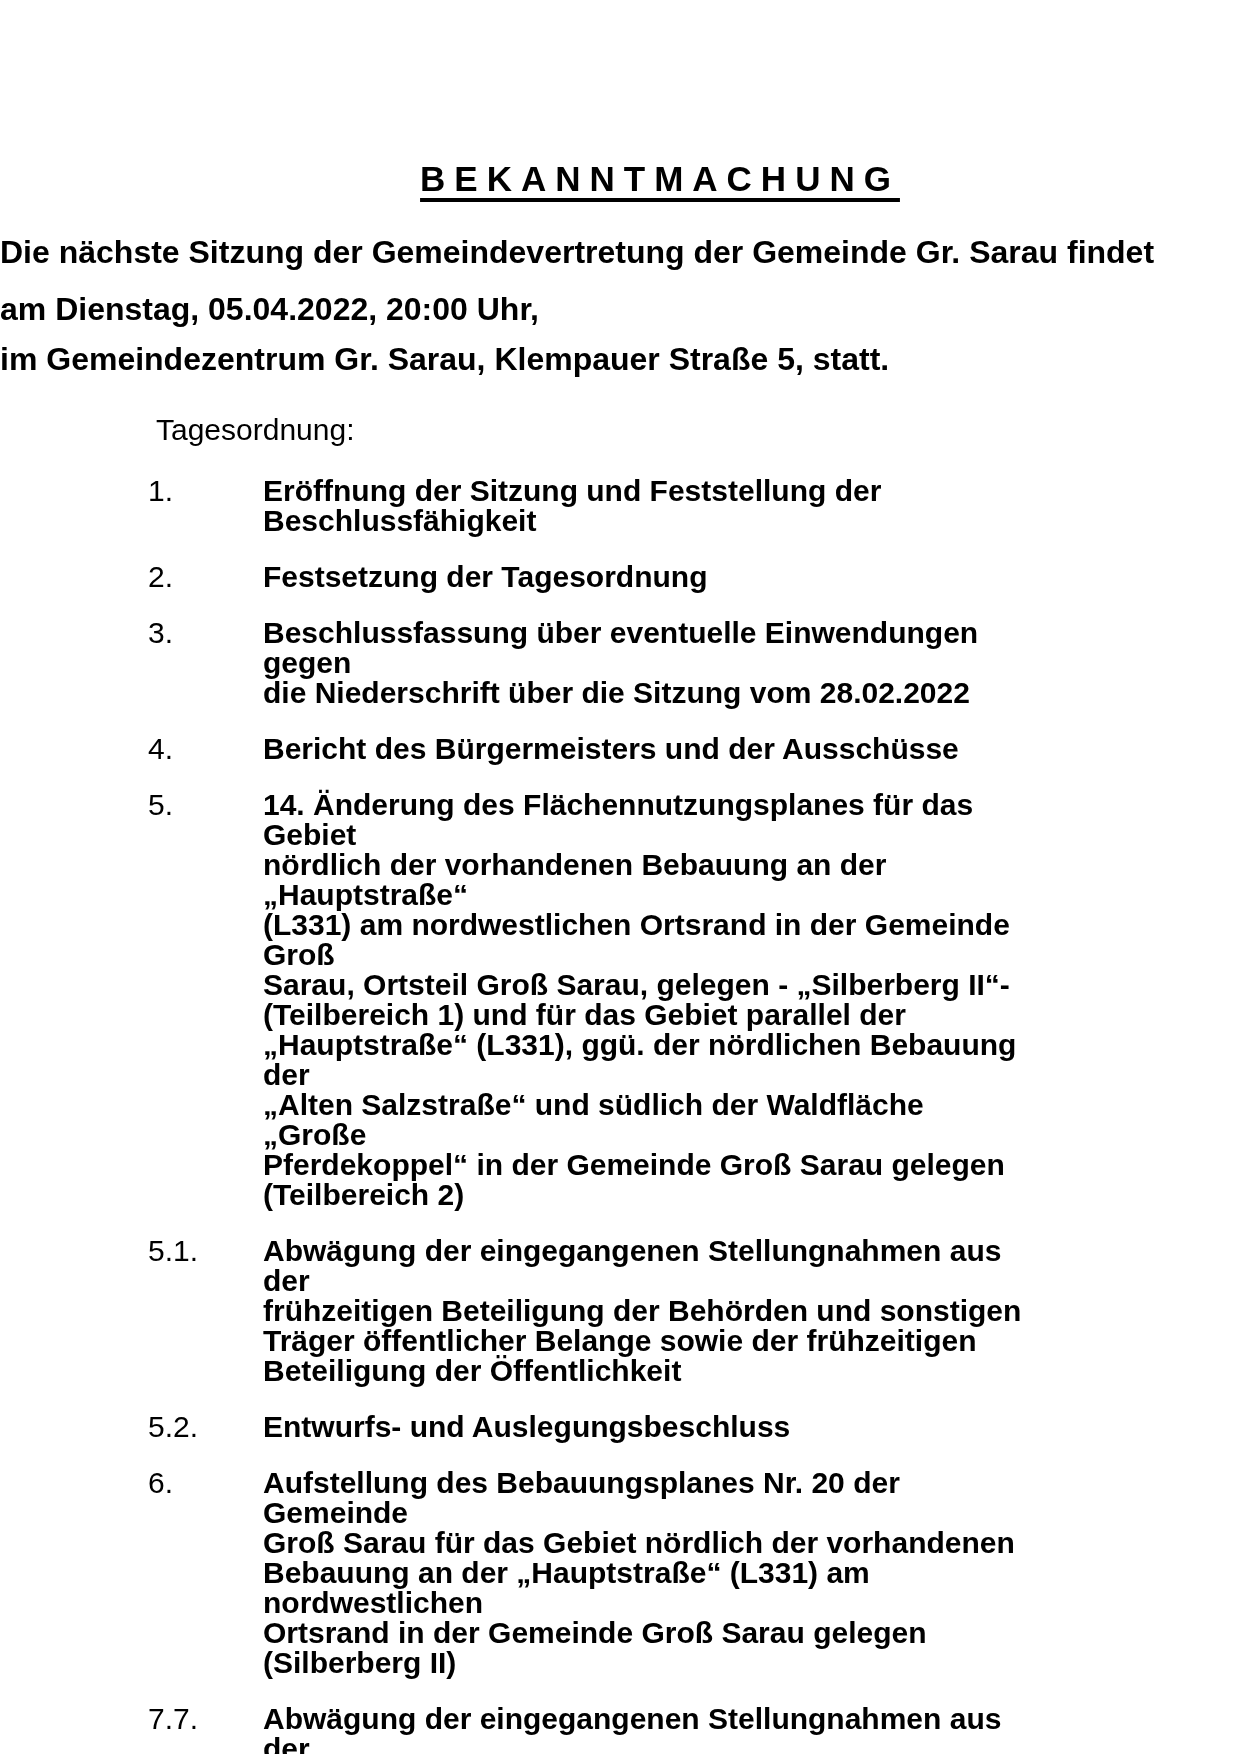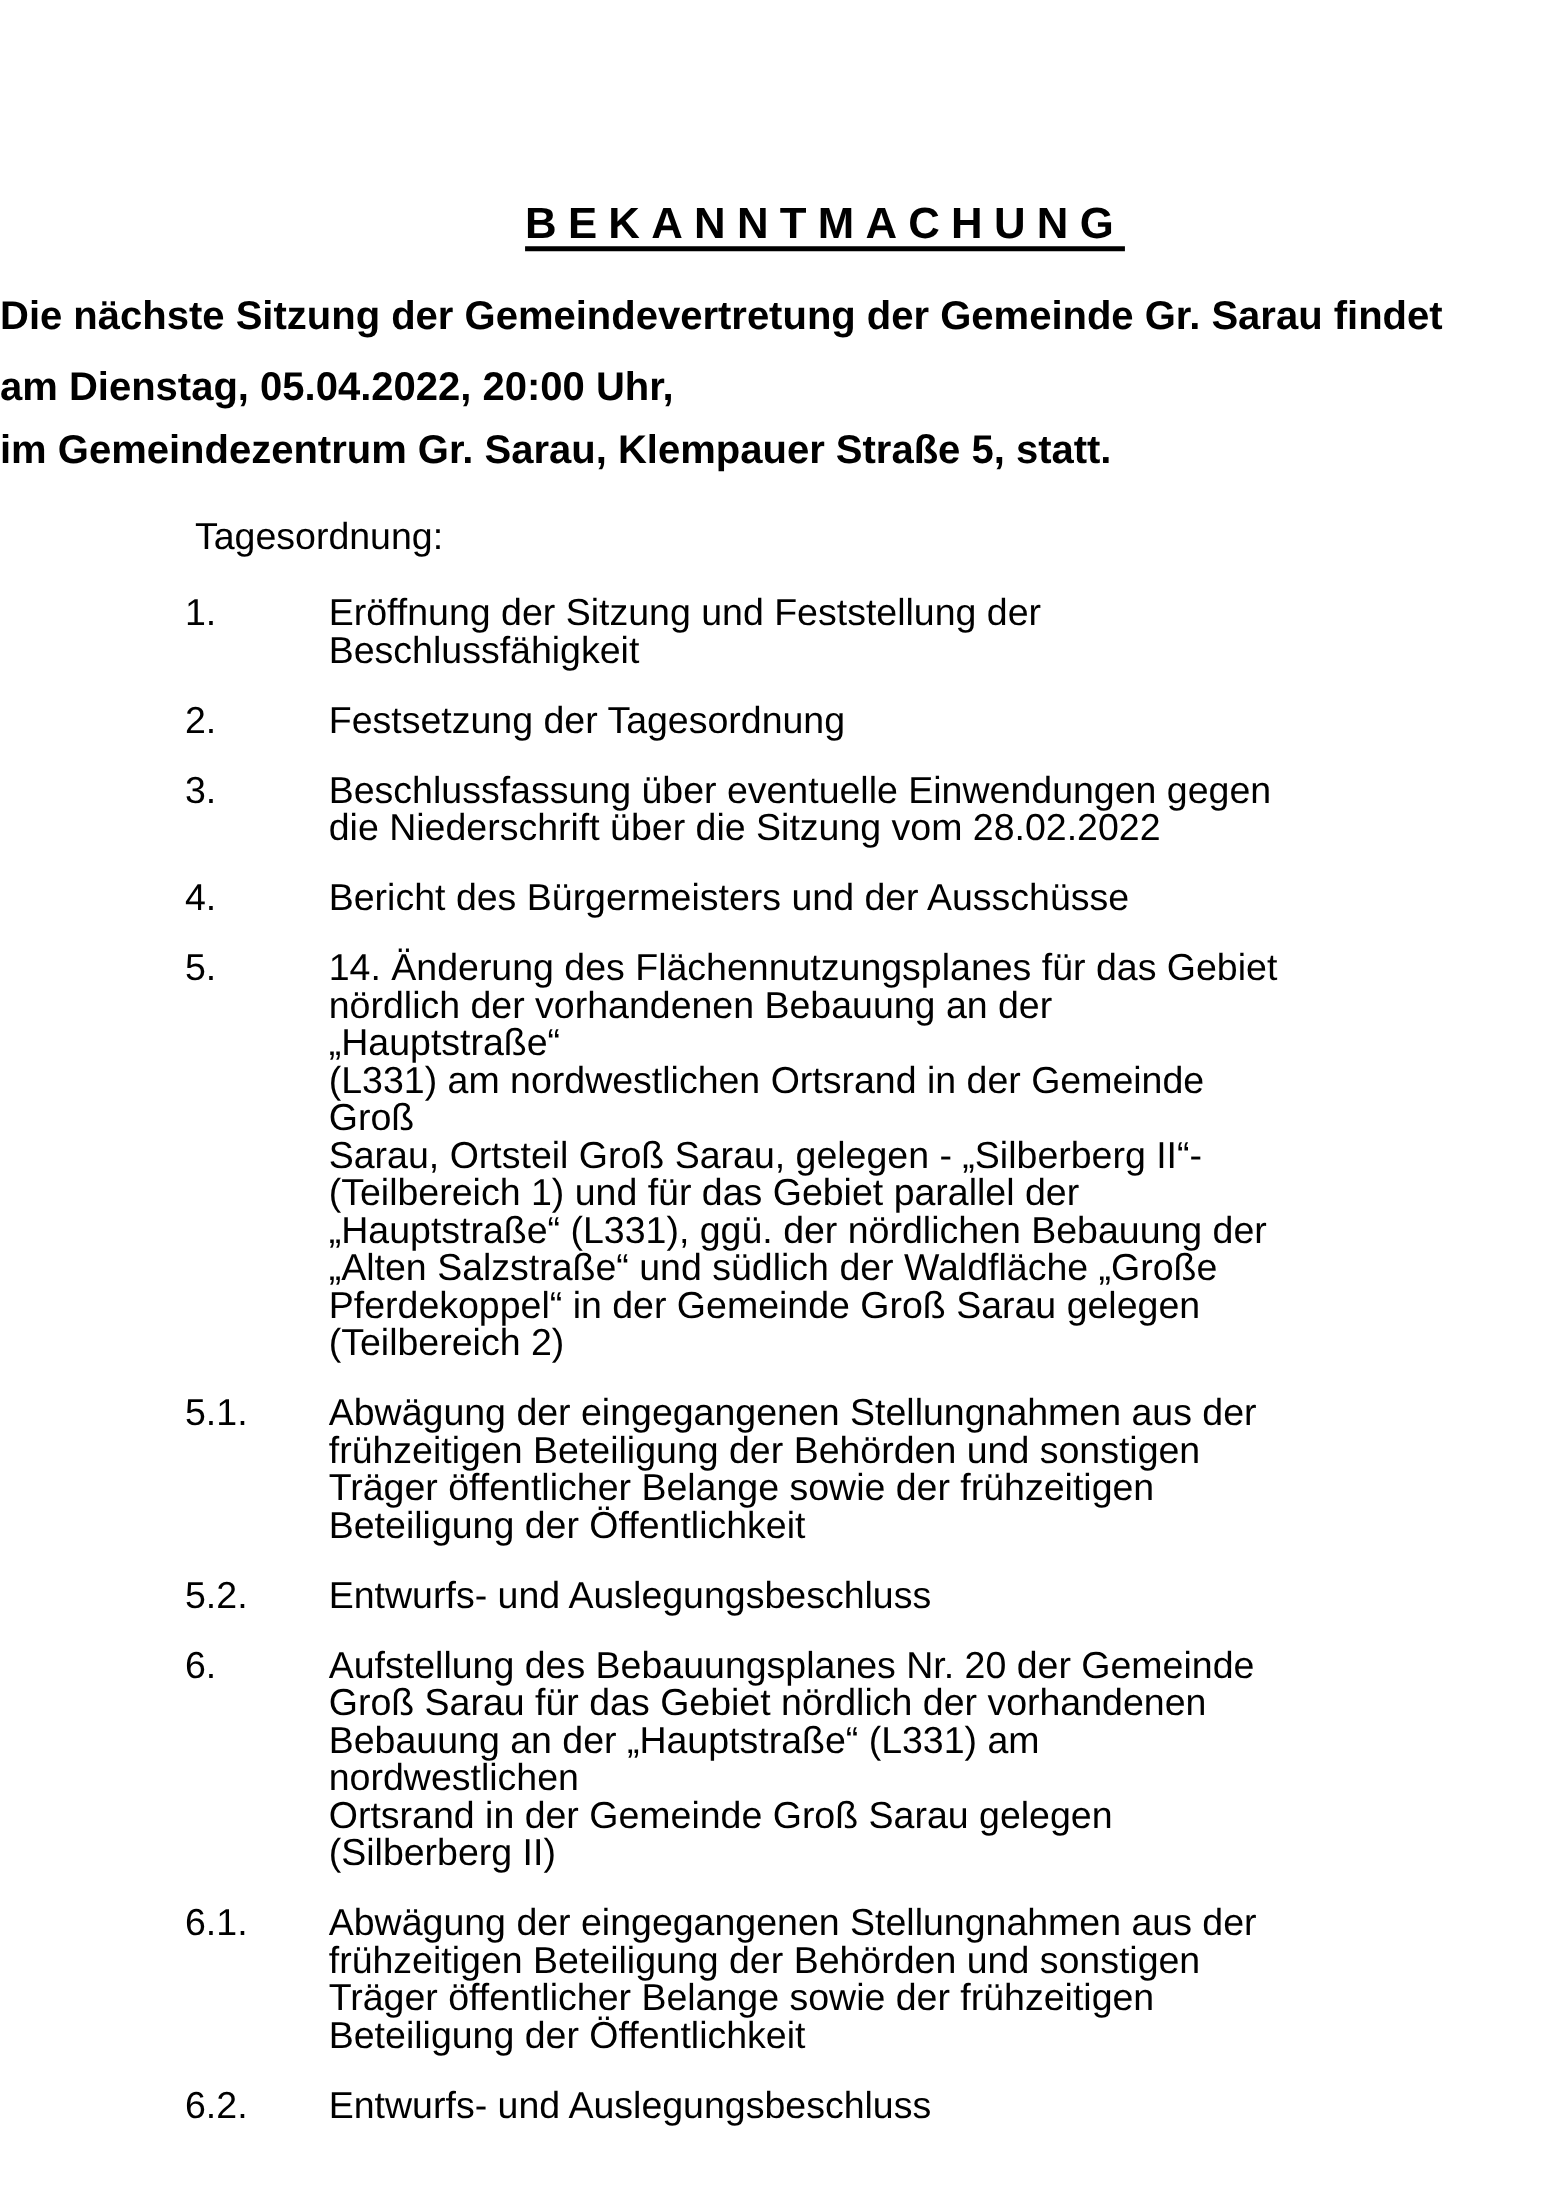--- a/index.html
+++ b/index.html
@@ -68,20 +68,21 @@
     line-height: 30px;
     font-weight: normal;
   }
   .item-number {
     flex: 0 0 115px;
     width: 115px;
   }
   .item-text {
     white-space: pre-line;
     max-width: 760px;
+    font-weight: bold;
   }
 </style>
 </head>
 <body>
 
 <div class="page">
 
   <h1 class="doc-title">BEKANNTMACHUNG</h1>
 
   <p class="intro-line intro-1">Die nächste Sitzung der Gemeindevertretung der Gemeinde Gr. Sarau findet</p>
@@ -136,21 +137,21 @@
       </div>
       <div class="agenda-item">
         <div class="item-number">6.</div>
         <div class="item-text">Aufstellung des Bebauungsplanes Nr. 20 der Gemeinde
 Groß Sarau für das Gebiet nördlich der vorhandenen
 Bebauung an der „Hauptstraße“ (L331) am nordwestlichen
 Ortsrand in der Gemeinde Groß Sarau gelegen
 (Silberberg II)</div>
       </div>
       <div class="agenda-item">
-        <div class="item-number">6.1.</div>
+        <div class="item-number">7.7.</div>
         <div class="item-text">Abwägung der eingegangenen Stellungnahmen aus der
 frühzeitigen Beteiligung der Behörden und sonstigen
 Träger öffentlicher Belange sowie der frühzeitigen
 Beteiligung der Öffentlichkeit</div>
       </div>
       <div class="agenda-item">
         <div class="item-number">6.2.</div>
         <div class="item-text">Entwurfs- und Auslegungsbeschluss</div>
       </div>
     </div>

